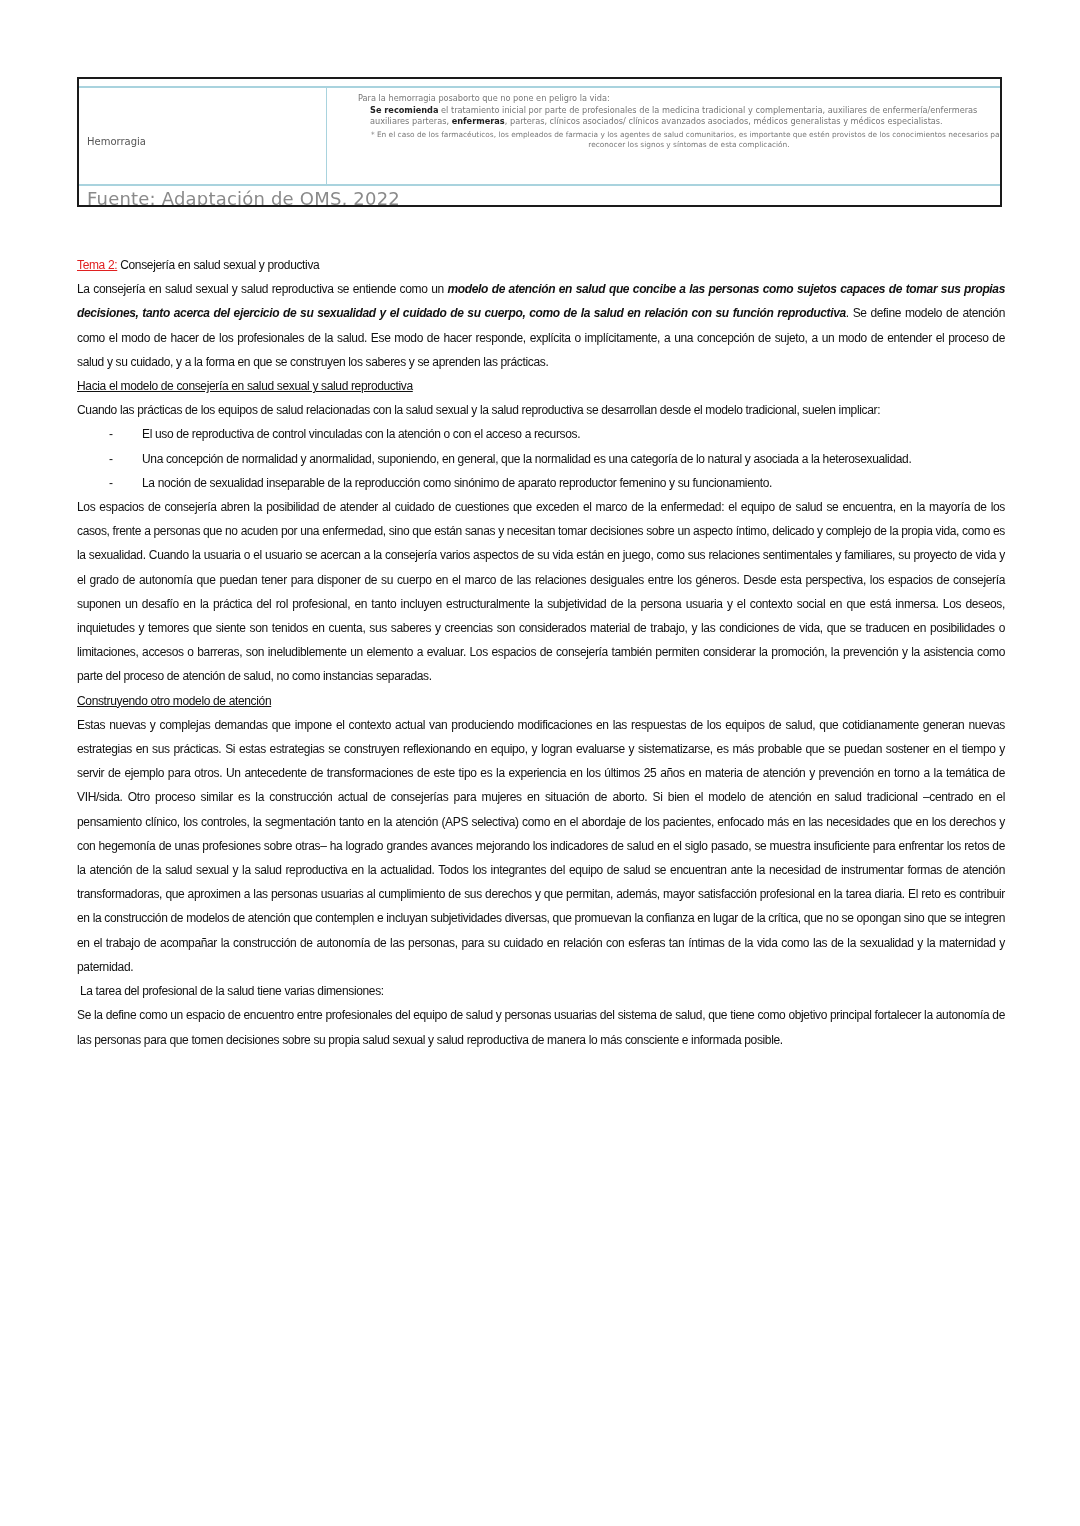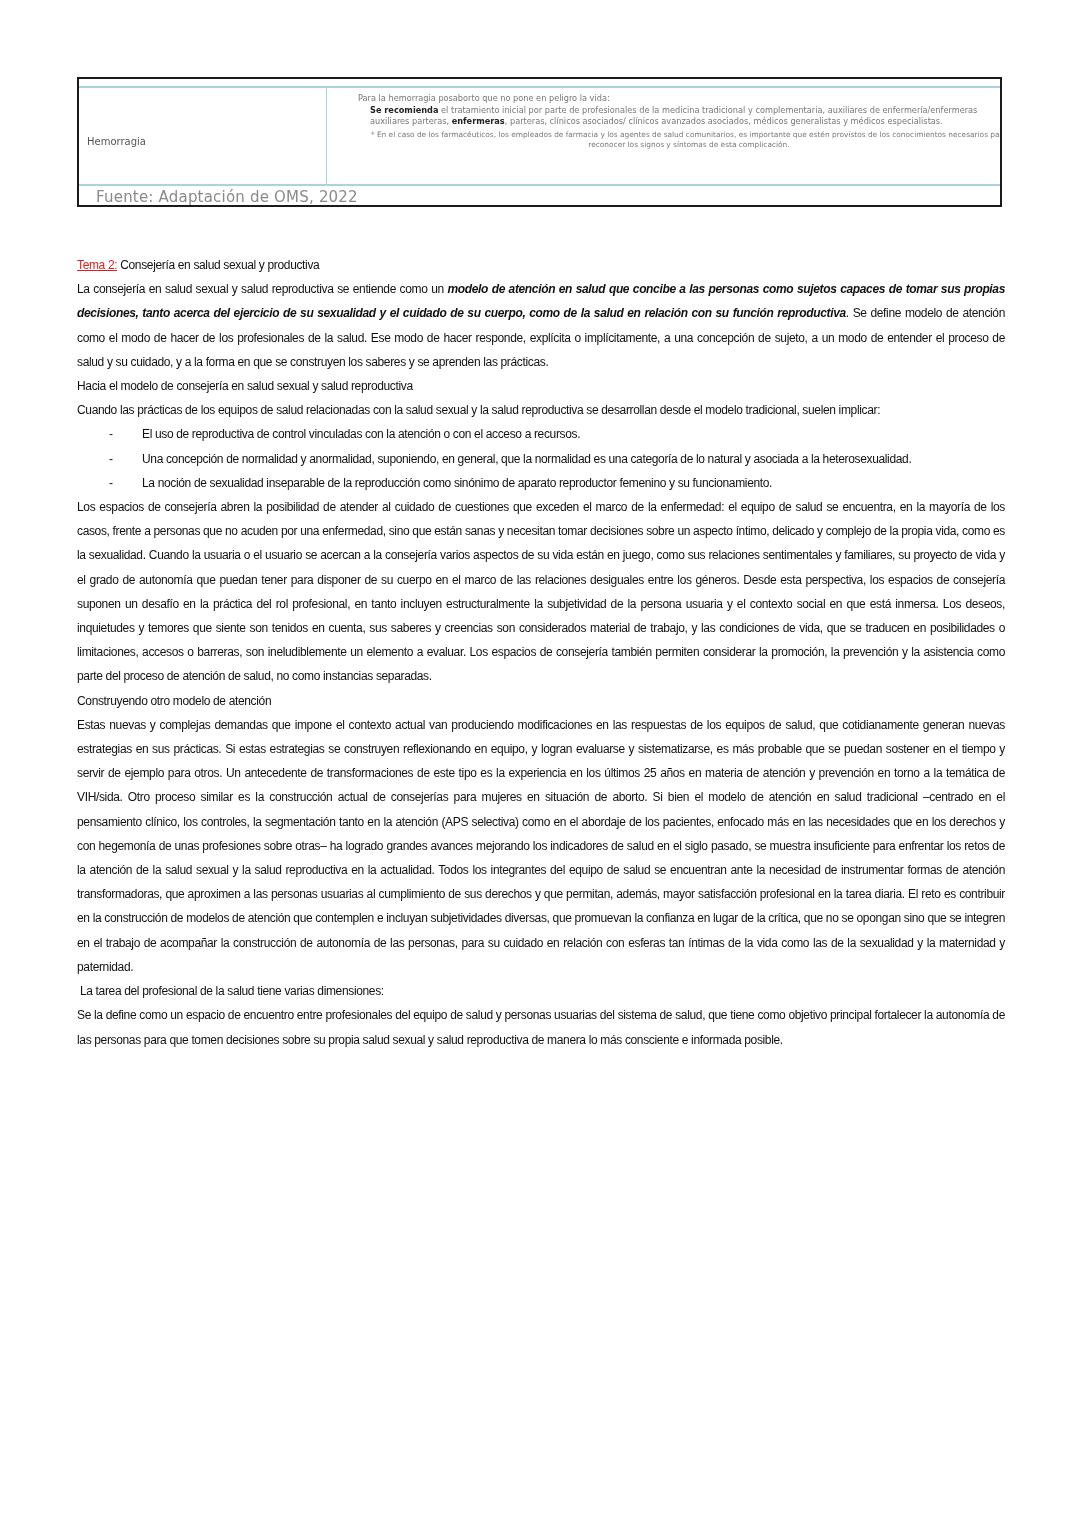--- a/index.html
+++ b/index.html
@@ -24,34 +24,34 @@
     }
     .tb-content {
       position: absolute; left: 263px; top: 14px; width: 650px;
       font-family: "DejaVu Sans", sans-serif; color: #777; font-size: 8.2px; line-height: 11px; margin-left: 16px;
     }
     .tb-intro { margin: 0 0 1px 0; }
     .tb-rec { margin: 0 0 3px 12px; }
     .tb-rec b { color: #222; }
     .tb-note { margin: 0 0 0 12px; font-size: 7.4px; line-height: 10px; text-align: center; }
     .tb-source {
-      position: absolute; left: 17px; top: 109px; font-size: 15px; color: #8a8a8a;
+      position: absolute; left: 8px; top: 109px; font-size: 18px; color: #8a8a8a;
       font-family: "DejaVu Sans", sans-serif; letter-spacing: 0.2px;
     }
 
     
     .text-block {
       position: absolute; left: 77px; top: 253px; width: 928px;
       font-size: 12px; line-height: 24.2px; text-align: justify;
       font-family: "Liberation Sans", sans-serif; letter-spacing: -0.35px;
     }
     .text-block p { margin: 0; }
     .heading { font-weight: normal; }
     .tema-label { color: #e02020; text-decoration: underline; }
-    .uline { }
+    .uline { text-decoration: underline; }
     .bi { font-weight: bold; font-style: italic; }
     ul.dash { list-style: none; margin: 0; padding: 0; }
     ul.dash li { position: relative; padding-left: 65px; text-align: left; }
     ul.dash li .bullet { position: absolute; left: 32px; top: 0; }
   </style>
 </head>
 <body>
 
 <div class="table-box">
   <div class="tb-topline"></div>

